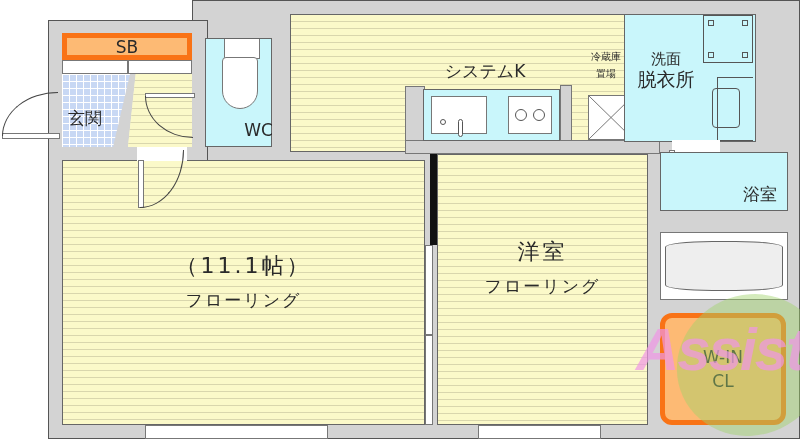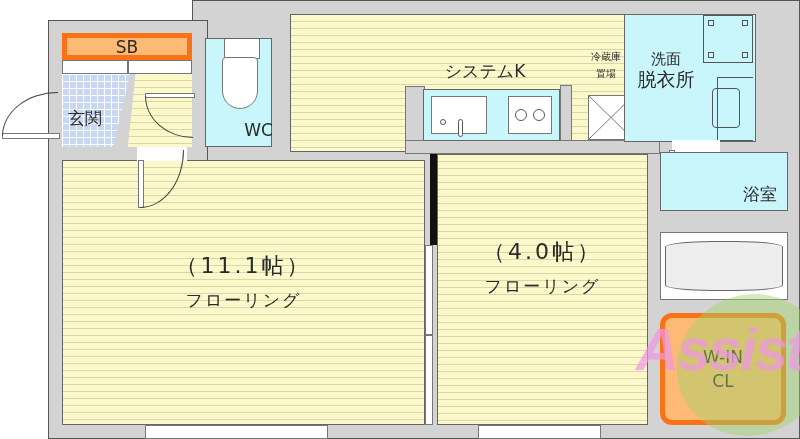--- a/index.html
+++ b/index.html
@@ -129,21 +129,21 @@
 <div class="abs white" style="left:137px;top:147px;width:50px;height:14px;border:none;"></div>
 <div class="abs white" style="left:138px;top:160px;width:6px;height:48px;"></div>
 <div class="abs" style="left:140px;top:150px;width:44px;height:58px;border-right:1px solid #444;border-bottom:1px solid #444;border-radius:0 0 100% 0;"></div>
 
 <div class="abs white" style="left:425px;top:245px;width:8px;height:90px;"></div>
 <div class="abs white" style="left:425px;top:335px;width:8px;height:90px;"></div>
 <div class="abs black" style="left:430px;top:154px;width:7px;height:91px;"></div>
 
 <div class="abs floor" style="left:437px;top:154px;width:211px;height:271px;">
   <div class="abs" style="left:0;top:80px;width:100%;text-align:center;line-height:34px;">
-    <div class="label mid">（4.0帖）</div>
+    <div class="label mid">洋室</div>
     <div class="label sm">フローリング</div>
   </div>
 </div>
 
 <div class="abs white" style="left:145px;top:425px;width:183px;height:14px;"></div>
 <div class="abs white" style="left:478px;top:425px;width:123px;height:14px;"></div>
 
 <div class="abs" style="left:636px;top:285px;width:180px;height:150px;pointer-events:none;">
   <div class="abs" style="left:40px;top:10px;width:150px;height:140px;border-radius:50%;background:rgba(159,211,106,0.45);transform:rotate(-25deg);"></div>
   <div class="abs" style="left:0;top:30px;font-family:'Liberation Sans',sans-serif;font-weight:bold;font-style:italic;font-size:60px;color:rgba(240,150,230,0.7);letter-spacing:-2px;">Assist</div>

